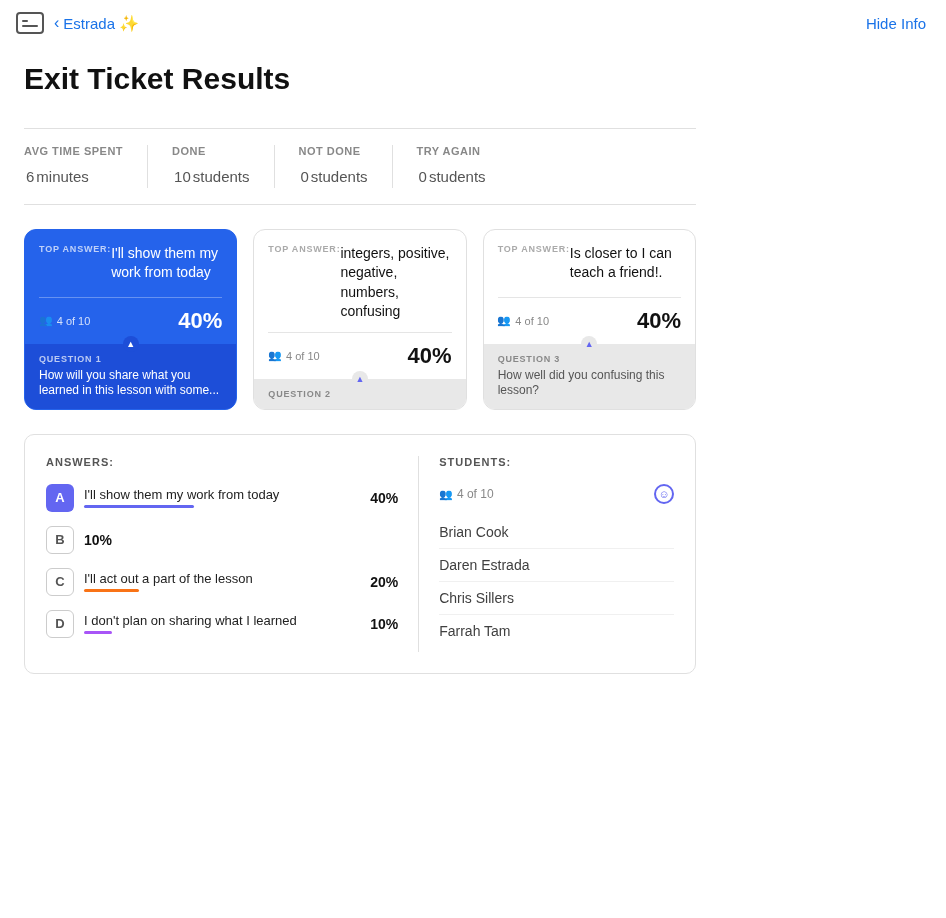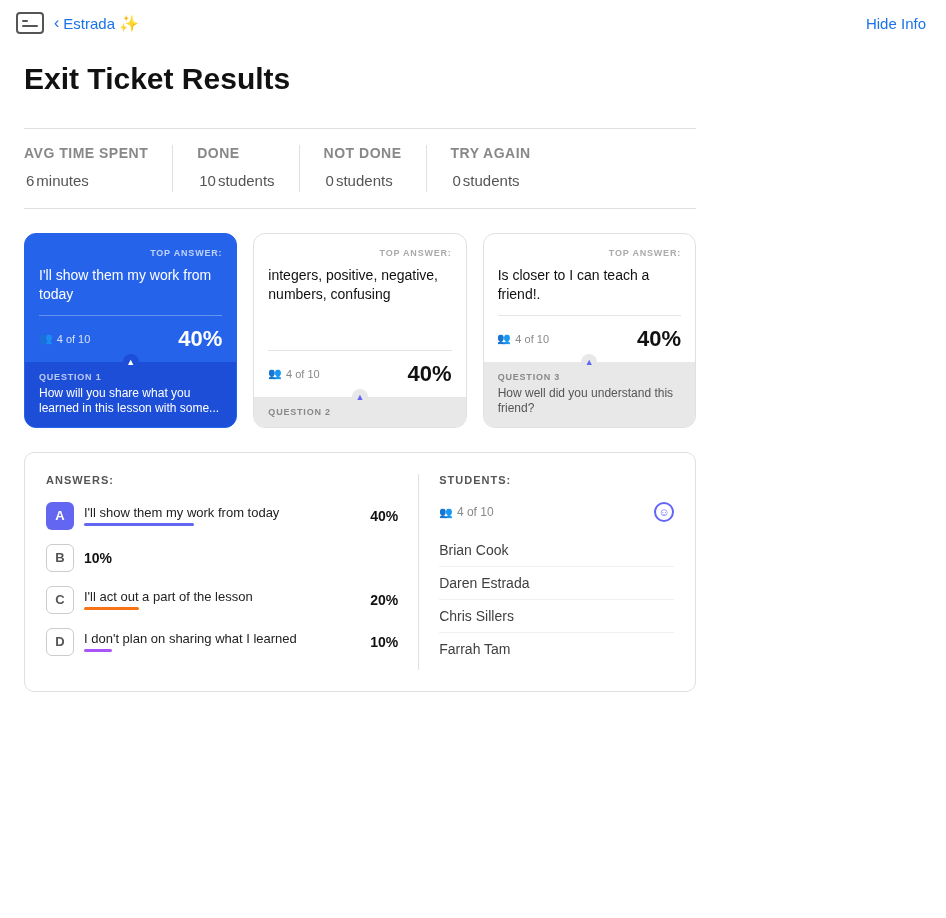--- a/index.html
+++ b/index.html
@@ -97,21 +97,21 @@
     }
     .stat-item {
       padding: 0 24px 0 0;
       margin-right: 24px;
       border-right: 1px solid #e0e0e0;
     }
     .stat-item:last-child {
       border-right: none;
     }
     .stat-label {
-      font-size: 14px;
+      font-size: 11px;
       font-weight: 600;
       color: #888;
       letter-spacing: 0.5px;
       text-transform: uppercase;
       margin-bottom: 2px;
     }
     .stat-value {
       font-size: 26px;
       font-weight: 700;
       color: #111;
@@ -145,22 +145,20 @@
     }
     .q-card.active {
       background: #2563eb;
       border-color: #2563eb;
       color: #fff;
     }
     .q-card-top {
       padding: 14px 14px 10px 14px;
       flex: 1;
       display: flex;
-      flex-direction: column;
-      align-items: flex-end;
     }
     .q-card-label {
       font-size: 9px;
       font-weight: 700;
       letter-spacing: 0.8px;
       text-transform: uppercase;
       margin-bottom: 8px;
       color: #aaa;
     }
     .q-card.active .q-card-label {
@@ -475,21 +473,21 @@
       <div class="q-card-stats">
         <div class="q-card-count">
           <span class="people-icon"></span>
           <span>4 of 10</span>
         </div>
         <div class="q-card-pct">40%</div>
       </div>
       <div class="q-card-bottom">
         <div class="chevron-up" style="color:#6366f1; background:#e8e8e8;">▲</div>
         <div class="q-card-bottom-label">QUESTION 3</div>
-        <div class="q-card-bottom-text">How well did you understand this friend?</div>
+        <div class="q-card-bottom-text">How well did you confusing this lesson?</div>
       </div>
     </div>
 
   </div>
 
   <div class="bottom-section">
 
     <div class="answers-col">
       <div class="section-title">ANSWERS:</div>
 

